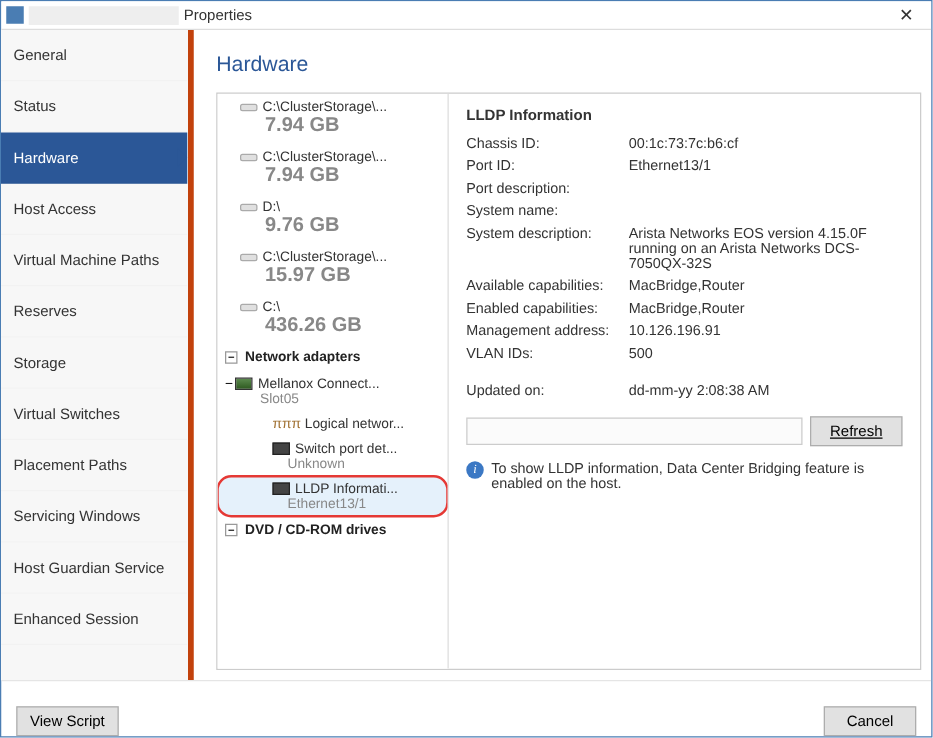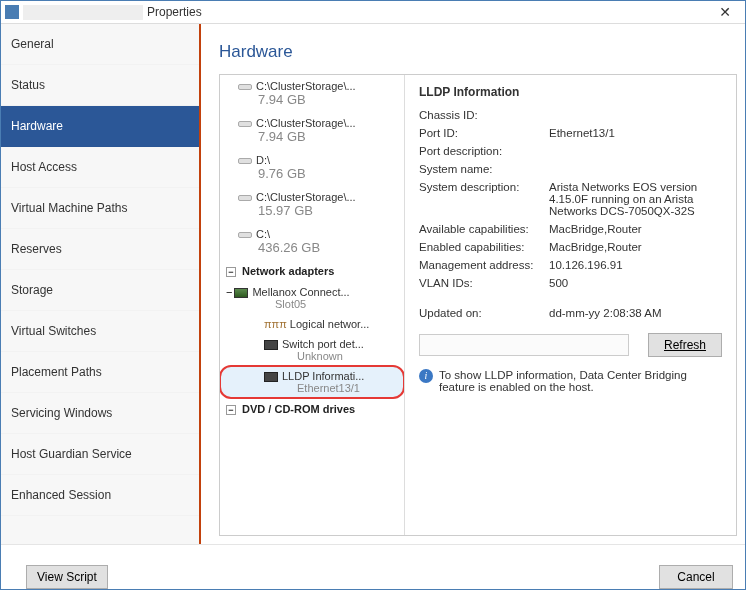--- a/index.html
+++ b/index.html
@@ -3,51 +3,51 @@
 <meta charset="utf-8">
 <style>
 * { box-sizing: border-box; margin: 0; padding: 0; font-family: "Segoe UI", Tahoma, sans-serif; }
 body { width: 746px; height: 590px; background: #fff; border: 1px solid #4a7db3; overflow: hidden; display: flex; flex-direction: column; }
 .titlebar { height: 23px; background: #fff; border-bottom: 1px solid #ddd; display: flex; align-items: center; padding: 0 0 0 4px; }
 .titlebar .icon { width: 14px; height: 14px; background: #4a7db3; display: inline-block; margin-right: 4px; }
 .titlebar .blank { width: 120px; height: 15px; background: #eee; display: inline-block; }
 .titlebar .title { font-size: 12px; color: #333; margin-left: 4px; }
 .titlebar .close { margin-left: auto; width: 40px; text-align: center; font-size: 14px; color: #333; cursor: pointer; }
 .main { flex: 1; display: flex; overflow: hidden; }
-.sidebar { width: 200px; background: #f7f7f7; border-right: 2px solid #c2410c; position: relative; overflow-y: auto;}
+.sidebar { width: 154px; background: #f7f7f7; border-right: 5px solid #c2410c; position: relative; overflow-y: auto;}
 .sidebar-item { padding: 13px 10px; font-size: 12px; color: #333; cursor: pointer; border-bottom: 1px solid rgba(0,0,0,0.02);}
 .sidebar-item.selected { background: #2b5797; color: #fff; position: relative;}
 .sidebar-item.selected::after { content: ""; position: absolute; right: -8px; top: 50%; transform: translateY(-50%); border: 8px solid transparent; border-left-color: #2b5797;}
 .content { flex: 1; padding: 18px 8px 8px 18px; display: flex; flex-direction: column; overflow: hidden;}
 .page-title { color: #2b5797; font-size: 17px; font-weight: 400; margin-bottom: 12px; }
 .panes { flex: 1; display: flex; border: 1px solid #ccc; overflow: hidden; }
 .tree-pane { width: 185px; border-right: 1px solid #ddd; overflow-y: auto; font-size: 11px; background: #fff;}
 .tree-pane .disk { padding: 5px 6px 5px 18px; cursor: pointer;}
 .tree-pane .disk .dicon { width: 14px; height: 6px; background: #e0e0e0; border: 1px solid #aaa; display: inline-block; border-radius: 2px; margin-right: 4px; vertical-align: middle;}
 .tree-pane .disk .dlabel { color: #333; }
-.tree-pane .disk .dsub { color: #888; margin-left: 20px; font-size: 13px;}
+.tree-pane .disk .dsub { color: #888; margin-left: 20px; font-size: 16px; font-weight: bold;}
 .tree-pane .group { padding: 5px 6px; font-weight: 600; color: #222;}
 .tree-pane .group .expander { display: inline-block; width: 10px; height: 10px; border: 1px solid #999; text-align: center; line-height: 8px; font-size: 9px; margin-right: 3px; cursor: pointer;}
 .tree-pane .node { padding: 4px 6px 4px 22px; cursor: pointer;}
 .tree-pane .node .nlabel { color: #333;}
-.tree-pane .node .nsub { color: #888; margin-left: 33px;}
+.tree-pane .node .nsub { color: #888; margin-left: 12px;}
 .tree-pane .node.indent2 { padding-left: 44px;}
 .tree-pane .node.selected { outline: 2px solid #e53935; outline-offset: -1px; background: #e5f1fb; border-radius: 11px;}
 .tree-pane .node .nicon { display:inline-block; width: 14px; height: 10px; margin-right:4px; vertical-align:middle;}
 .tree-pane .node .net-icon { background: linear-gradient(#5b8a4e,#2e5a20); border:1px solid #333;}
 .tree-pane .node .port-icon { background: #444; border:1px solid #222;}
 .tree-pane .node .logic-icon { font-size:11px; color:#a07030;}
 .detail-pane { flex: 1; padding: 10px 14px; overflow-y: auto; font-size: 11.5px; color: #333; position: relative;}
 .detail-title { font-weight: 600; font-size: 12px; margin-bottom: 10px;}
 .kv { display: flex; margin: 6px 0; }
 .kv .k { width: 130px; color: #333;}
 .kv .v { flex: 1; color: #333;}
 .status-row { display: flex; align-items: center; margin-top: 14px; gap:6px;}
 .status-box { flex: 1; height: 22px; border: 1px solid #ccc; background: #fbfbfb;}
-.btn { min-width: 74px; height: 24px; border: 1px solid #adadad; background: #e1e1e1; font-size: 12px; cursor: pointer; padding: 0 10px; margin-left: 13px;}
+.btn { min-width: 74px; height: 24px; border: 1px solid #adadad; background: #e1e1e1; font-size: 12px; cursor: pointer; padding: 0 10px;}
 .info-row { display: flex; gap: 6px; margin-top: 12px; font-size: 11.5px; align-items: flex-start;}
 .info-icon { width: 14px; height: 14px; border-radius: 50%; background: #3b78c4; color: #fff; font-size: 10px; text-align: center; line-height: 14px; font-style: italic; font-family: Georgia, serif; flex-shrink:0;}
 .footer { height: 45px; border-top: 1px solid #e5e5e5; display: flex; align-items: flex-end; padding: 0 12px; gap: 8px;}
 .footer .spacer { flex: 1;}
 ::-webkit-scrollbar { width: 16px; }
 ::-webkit-scrollbar-track { background: #f0f0f0;}
 ::-webkit-scrollbar-thumb { background: #c2c2c2; border: 3px solid #f0f0f0;}
 </style>
 </head>
 <body>
@@ -88,20 +88,21 @@
           <div class="node indent2"><span class="logic-icon">πππ</span> <span class="nlabel">Logical networ...</span></div>
           <div class="node indent2"><span class="nicon port-icon"></span><span class="nlabel">Switch port det...</span><div class="nsub">Unknown</div></div>
           <div class="node indent2 selected"><span class="nicon port-icon"></span><span class="nlabel">LLDP Informati...</span><div class="nsub">Ethernet13/1</div></div>
           <div class="group"><span class="expander">−</span> DVD / CD-ROM drives</div>
         </div>
       <div class="detail-pane">
         <div class="detail-title">LLDP Information</div>
         <div id="fields">
             <div class="kv">
               <div class="k">Chassis ID:</div>
+              <div class="v">00:1c:73:7c:b6:cf</div>
             </div>
             <div class="kv">
               <div class="k">Port ID:</div>
               <div class="v">Ethernet13/1</div>
             </div>
             <div class="kv">
               <div class="k">Port description:</div>
               <div class="v"></div>
             </div>
             <div class="kv">

